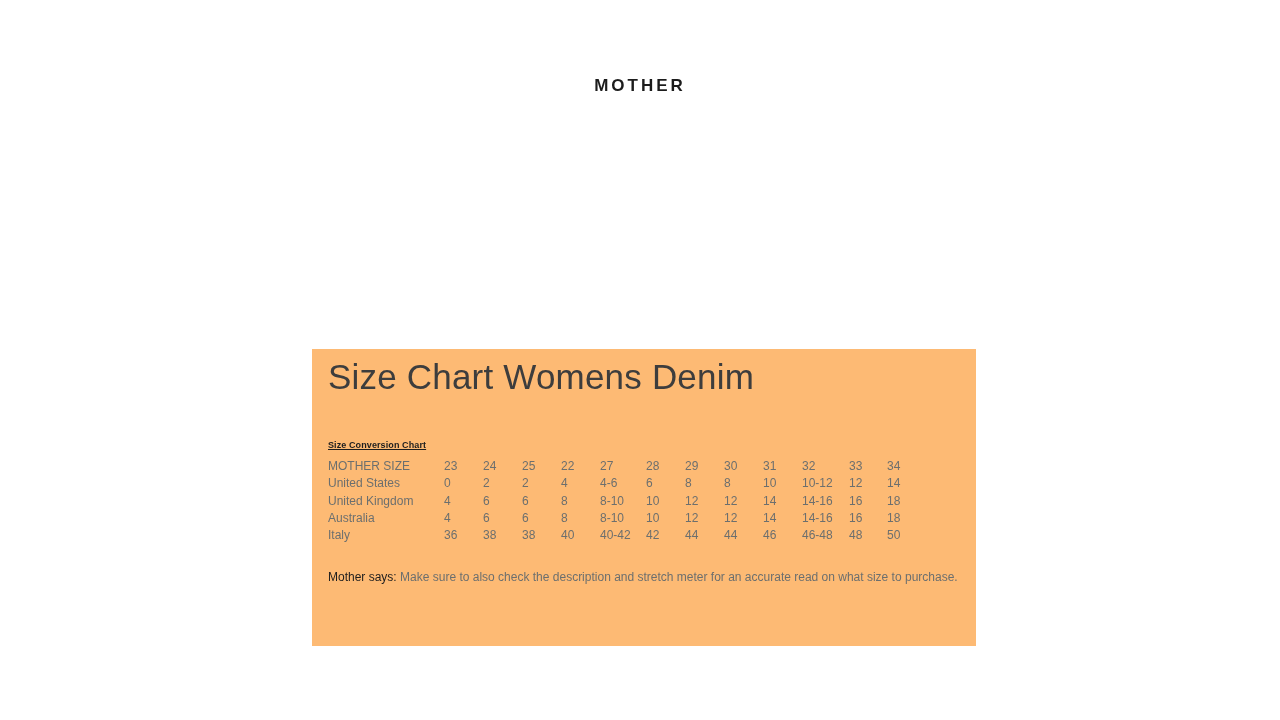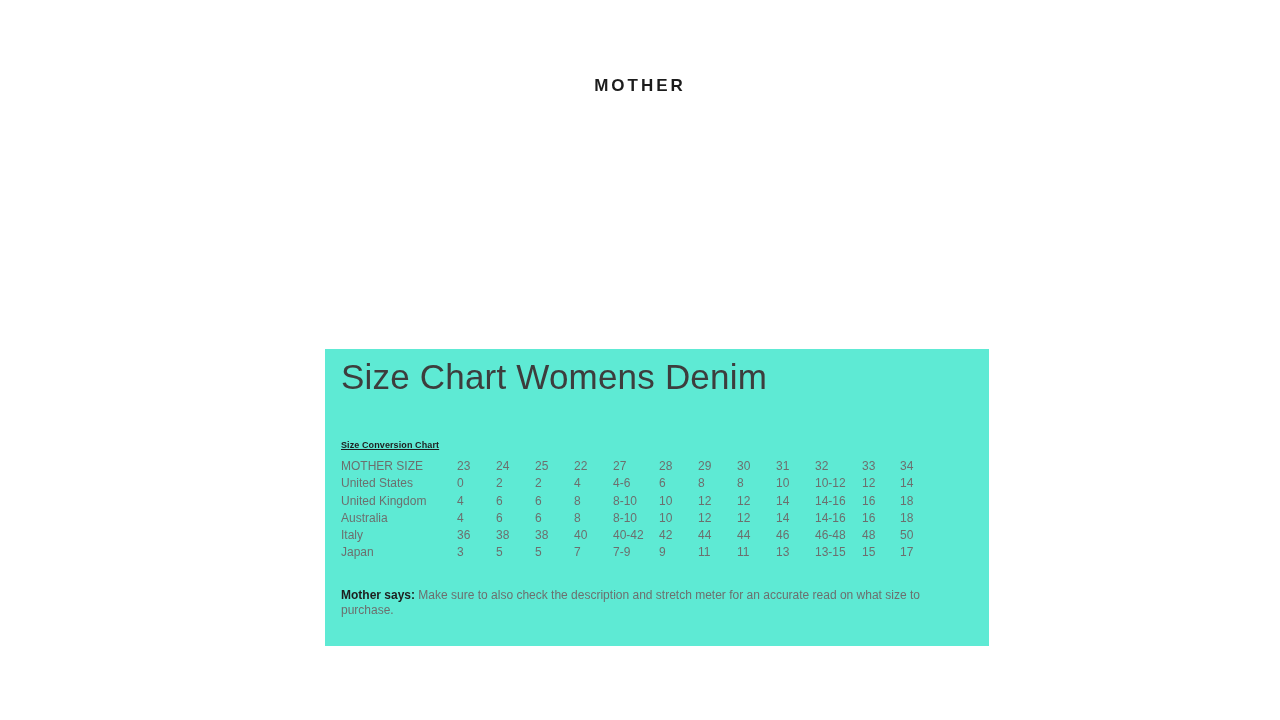--- a/index.html
+++ b/index.html
@@ -17,25 +17,25 @@
     left: 0;
     width: 100%;
     text-align: center;
     font-size: 17px;
     font-weight: 700;
     letter-spacing: 3px;
     color: #1c1c1c;
   }
   .panel {
     position: absolute;
-    left: 325px;
+    left: 312px;
     top: 349px;
     width: 664px;
     height: 297px;
-    background: #5eead4;
+    background: #fdba74;
     box-sizing: border-box;
     padding: 0 16px;
   }
   .page-title {
     margin: 6px 0 0 0;
     font-size: 35px;
     line-height: 44px;
     font-weight: 400;
     color: #3d3d3d;
     letter-spacing: 0.2px;
@@ -67,21 +67,21 @@
     overflow: hidden;
   }
   .note {
     margin-top: 26px;
     font-size: 12px;
     line-height: 15px;
     color: #6c6f6e;
   }
   .note b {
     color: #1e1e1e;
-    font-weight: 700;
+    font-weight: 400;
   }
 </style>
 </head>
 <body>
 
 <div class="brand-logo">MOTHER</div>
 
 <div class="panel">
   <h1 class="page-title">Size Chart Womens Denim</h1>
 
@@ -172,34 +172,19 @@
           <td>40</td>
           <td>40-42</td>
           <td>42</td>
           <td>44</td>
           <td>44</td>
           <td>46</td>
           <td>46-48</td>
           <td>48</td>
           <td>50</td>
         </tr>
-        <tr>
-          <td>Japan</td>
-          <td>3</td>
-          <td>5</td>
-          <td>5</td>
-          <td>7</td>
-          <td>7-9</td>
-          <td>9</td>
-          <td>11</td>
-          <td>11</td>
-          <td>13</td>
-          <td>13-15</td>
-          <td>15</td>
-          <td>17</td>
-        </tr>
       </tbody>
   </table>
 
   <div class="note">
     <b>Mother says:</b><span> Make sure to also check the description and stretch meter for an accurate read on what size to purchase.</span>
   </div>
 </div>
 
 </body></html>

